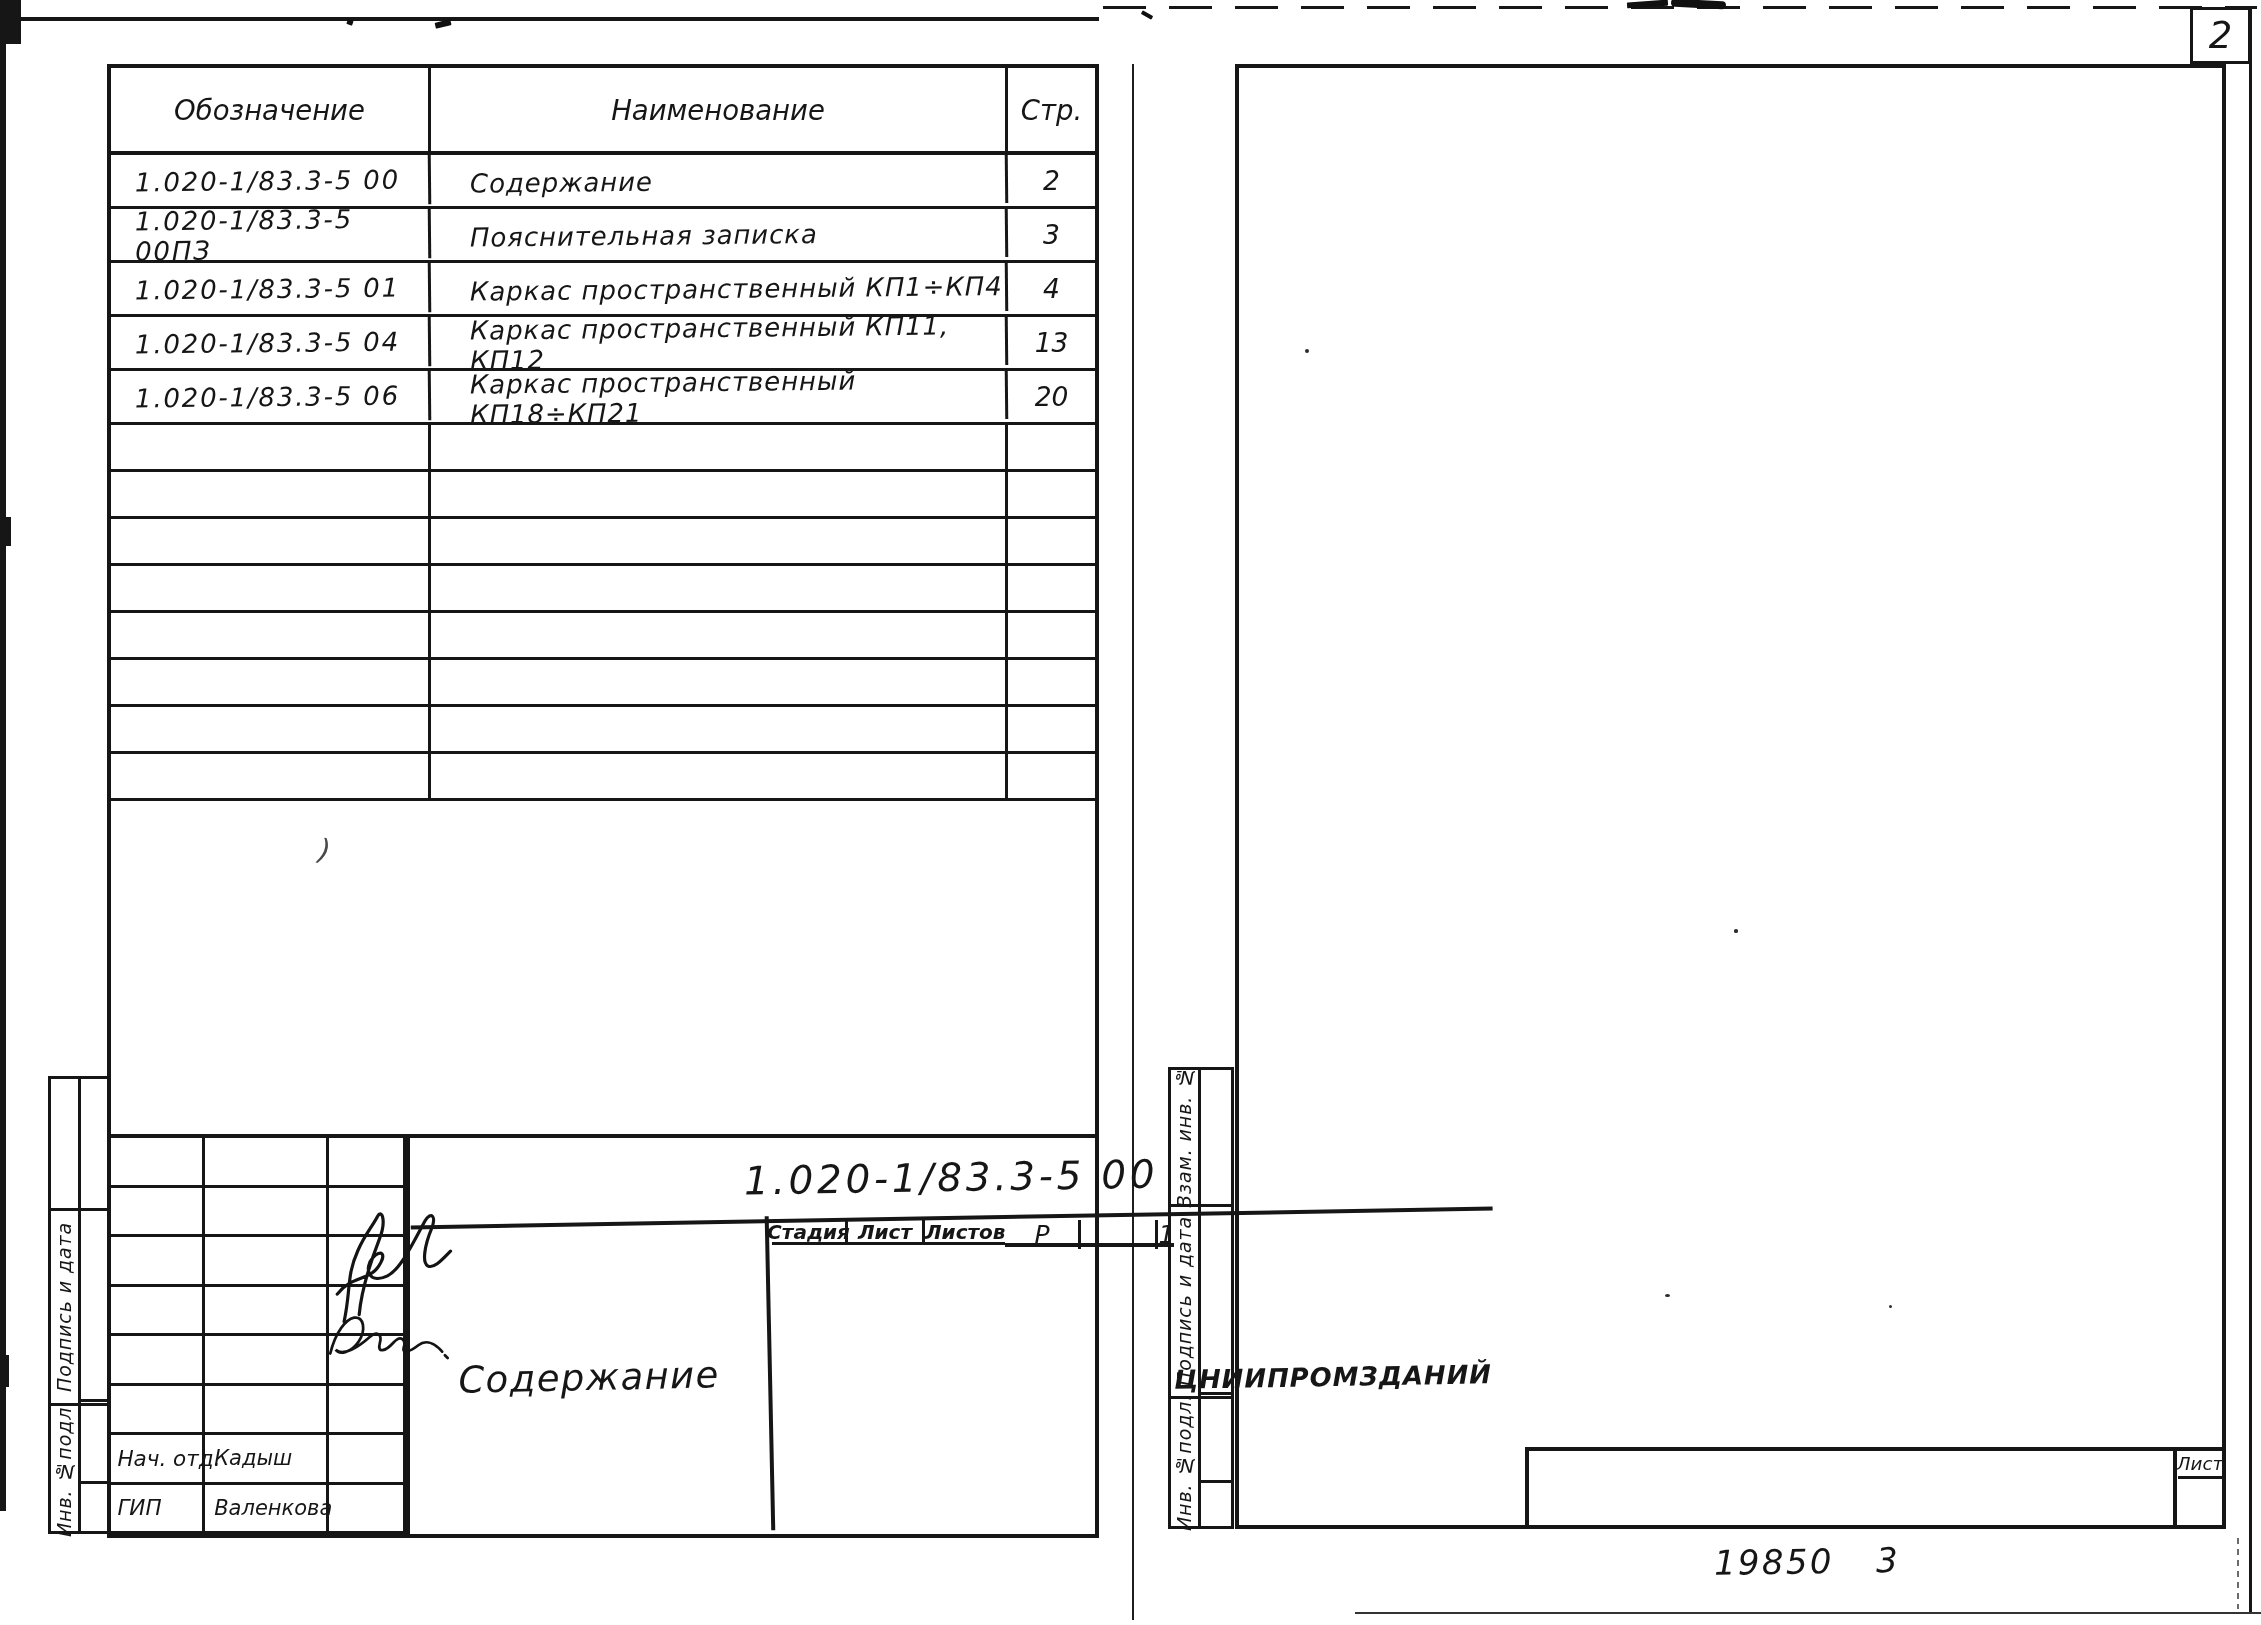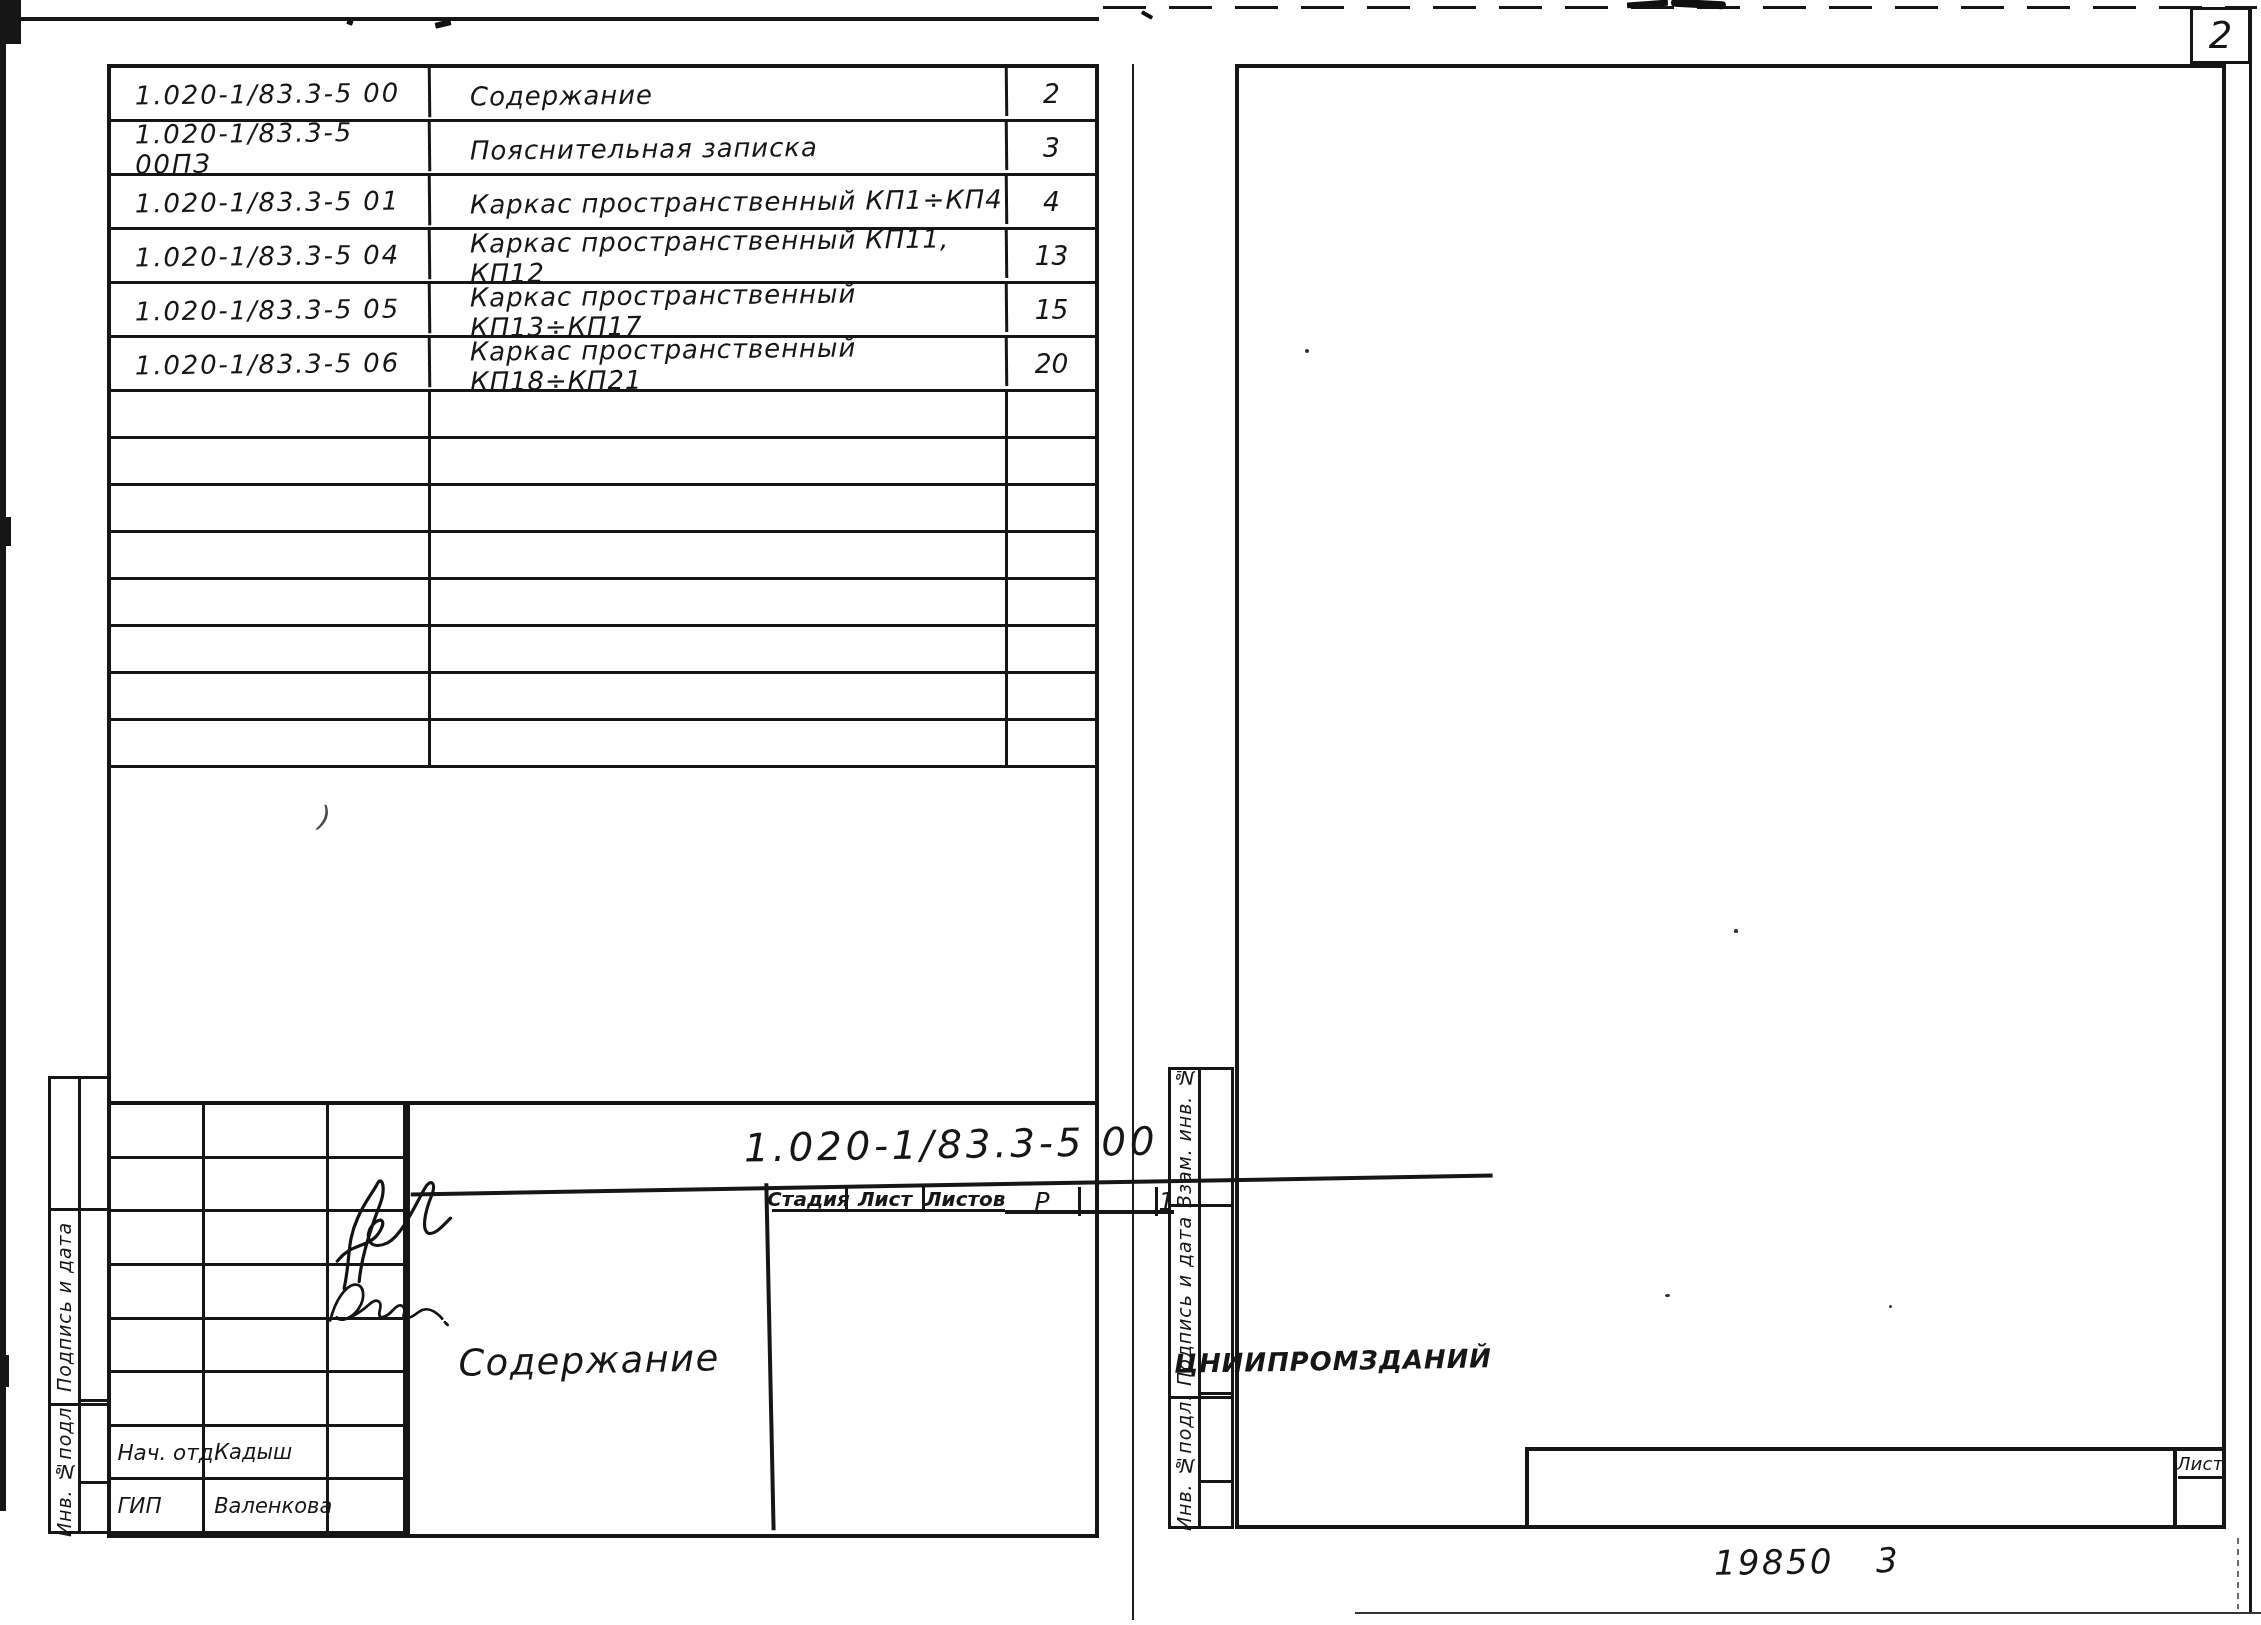--- a/index.html
+++ b/index.html
@@ -114,45 +114,45 @@
   <div class="speck" style="left:1671px;top:0;width:55px;height:8.2px;transform:rotate(3deg);border-radius:4.1px;"></div>
   <div class="speck" style="left:1141px;top:13px;width:12px;height:4.1px;transform:rotate(30deg);"></div>
   <div class="dot" style="left:1305px;top:349px;width:4.1px;height:4.1px;"></div>
   <div class="dot" style="left:1734px;top:929px;width:3.7px;height:3.7px;"></div>
   <div class="dot" style="left:1665px;top:1294px;width:5px;height:3.2px;"></div>
   <div class="dot" style="left:1889px;top:1305px;width:3.2px;height:3.2px;"></div>
   <div class="microdash"></div>
 
   <div class="lframe">
 
+    <div class="trow thead">
+      <div class="c">Обозначение</div>
+      <div class="c">Наименование</div>
+      <div class="c last cell-page">Стр.</div>
+    </div>
 
     <div class="trow drow">
       <div class="c cell-desig">1.020-1/83.3-5 00</div>
       <div class="c cell-name">Содержание</div>
       <div class="c last cell-page">2</div>
     </div>
     <div class="trow drow">
       <div class="c cell-desig">1.020-1/83.3-5 00ПЗ</div>
       <div class="c cell-name">Пояснительная записка</div>
       <div class="c last cell-page">3</div>
     </div>
     <div class="trow drow">
       <div class="c cell-desig">1.020-1/83.3-5 01</div>
       <div class="c cell-name">Каркас пространственный КП1÷КП4</div>
       <div class="c last cell-page">4</div>
     </div>
     <div class="trow drow">
       <div class="c cell-desig">1.020-1/83.3-5 04</div>
       <div class="c cell-name">Каркас пространственный КП11, КП12</div>
       <div class="c last cell-page">13</div>
-    </div>
-    <div class="trow drow">
-      <div class="c cell-desig">1.020-1/83.3-5 05</div>
-      <div class="c cell-name">Каркас пространственный КП13÷КП17</div>
-      <div class="c last cell-page">15</div>
     </div>
     <div class="trow drow">
       <div class="c cell-desig">1.020-1/83.3-5 06</div>
       <div class="c cell-name">Каркас пространственный КП18÷КП21</div>
       <div class="c last cell-page">20</div>
     </div>
 
     <div class="trow erow">
         <div class="c"></div>
         <div class="c"></div>

